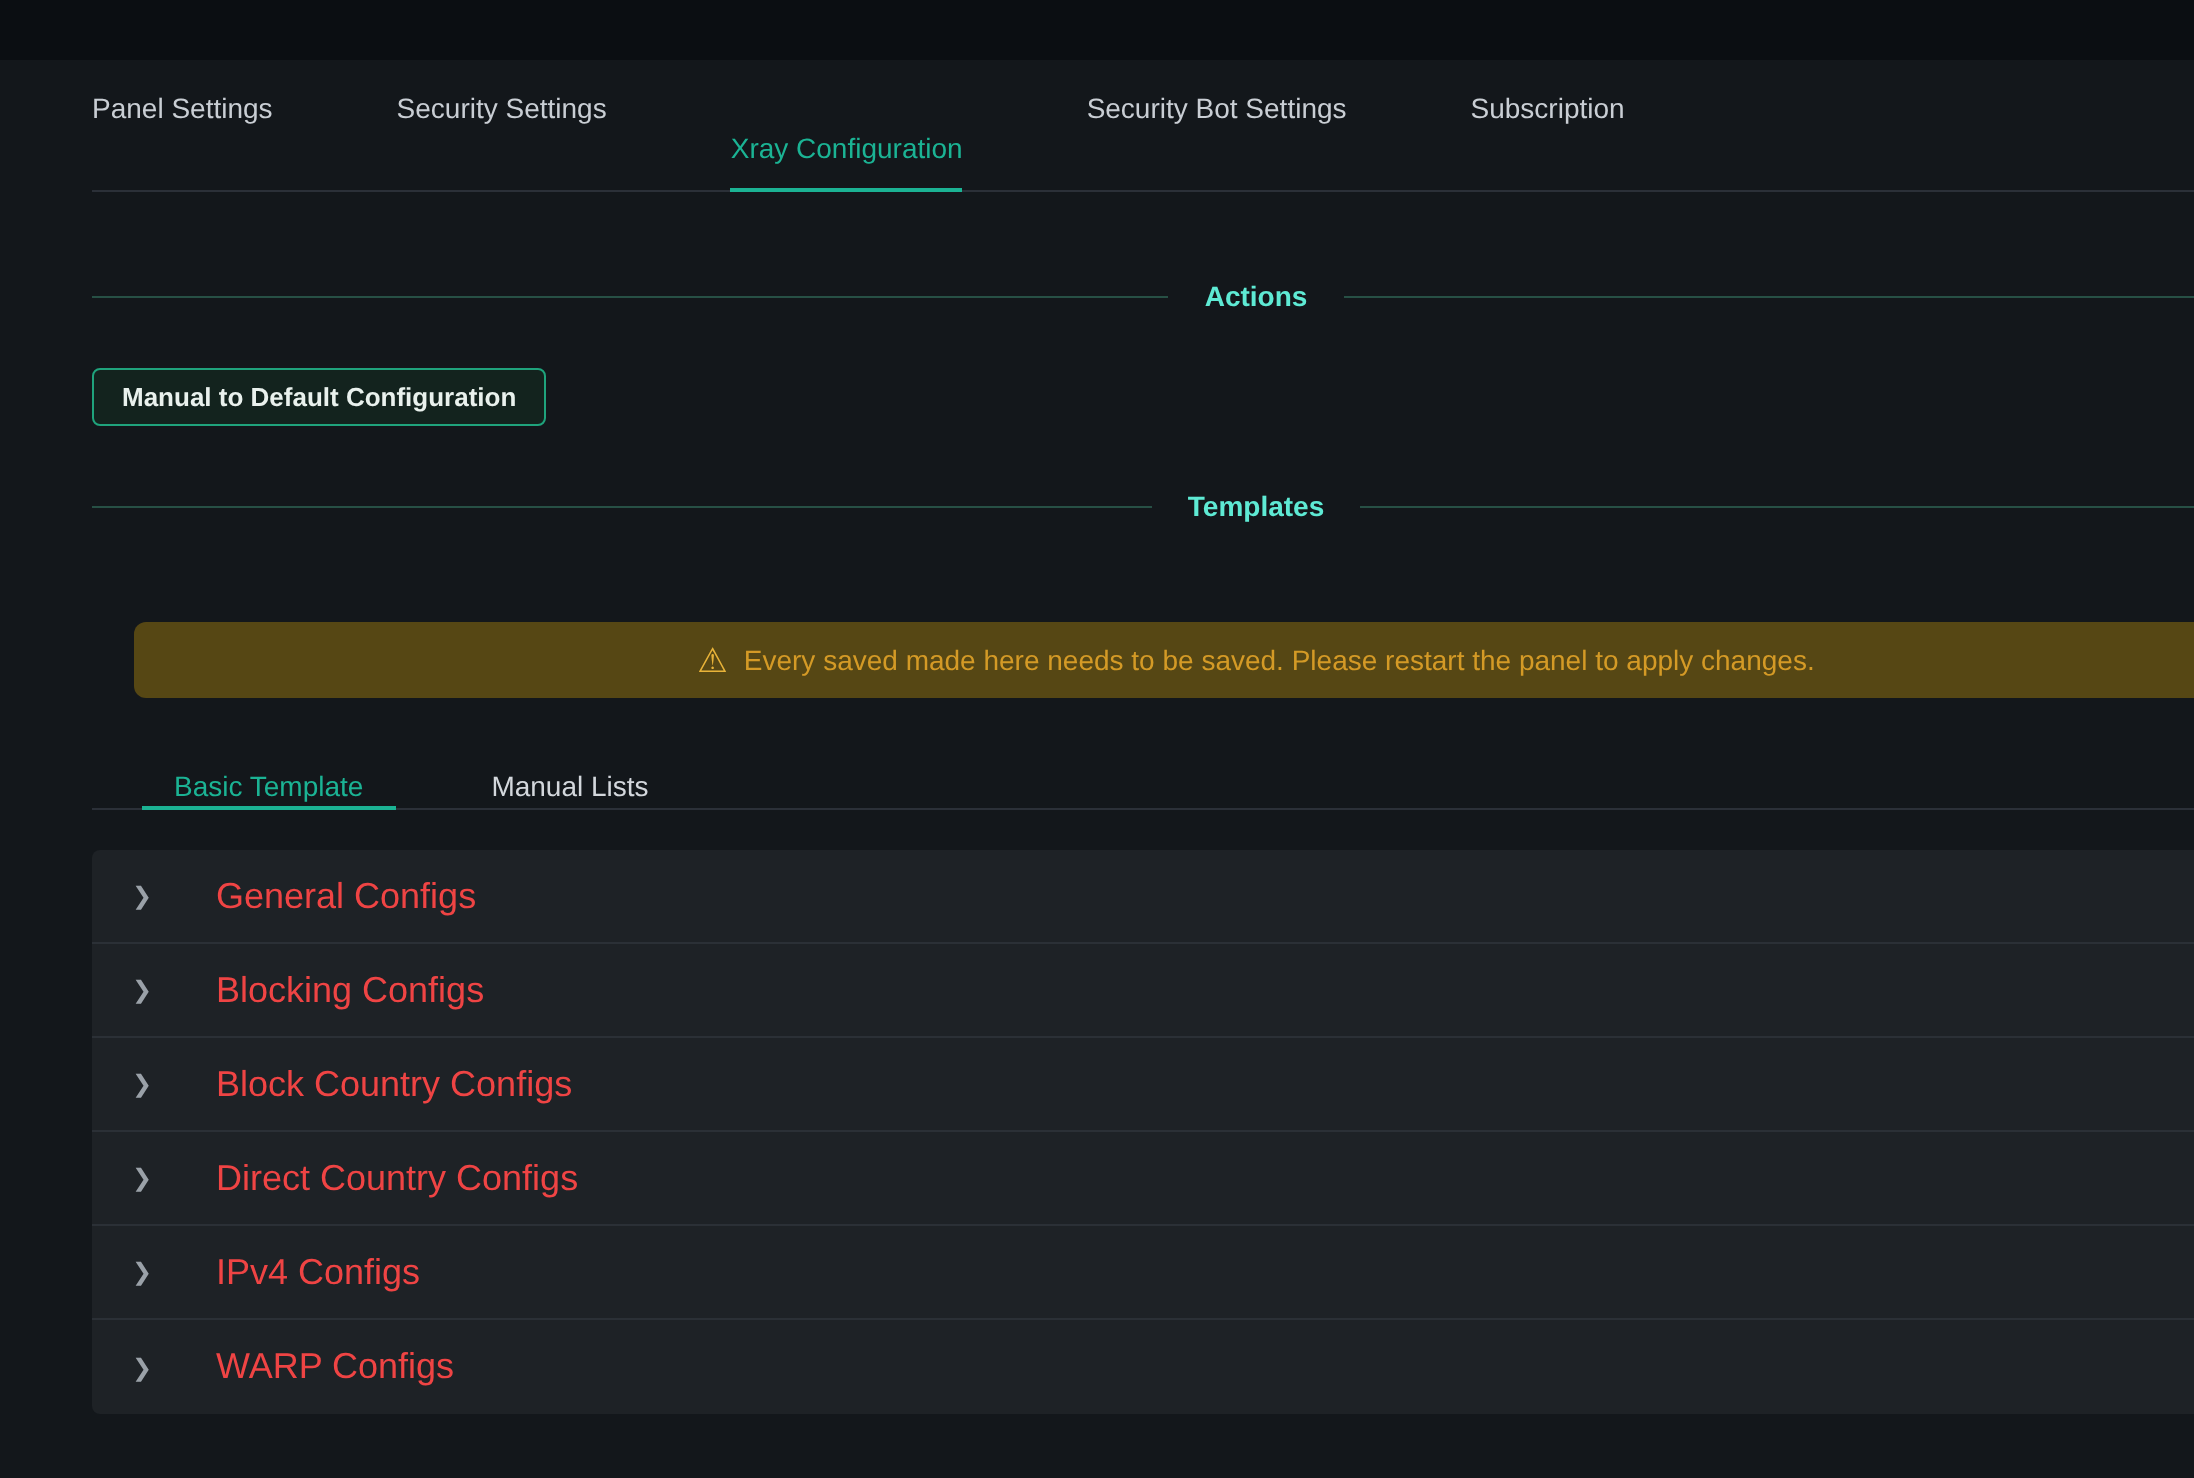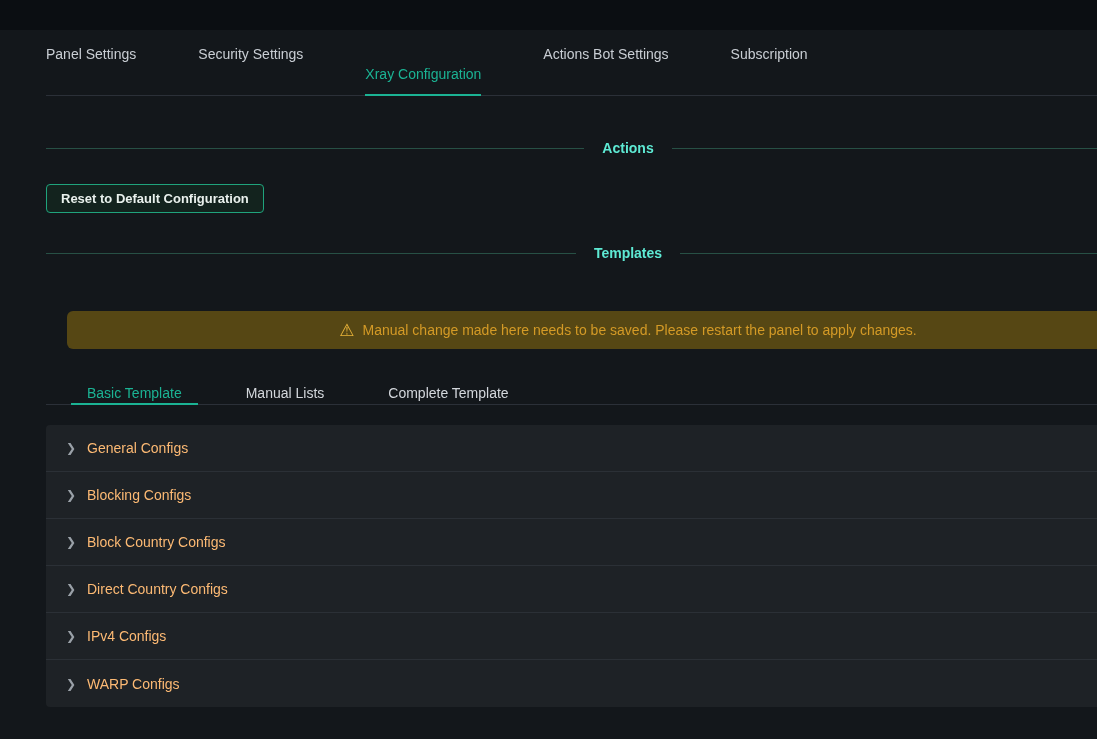--- a/index.html
+++ b/index.html
@@ -137,68 +137,68 @@
   }
   .acc-item:last-child { border-bottom:none; }
   .acc-item .chevron {
     color:#9aa1a8;
     font-size:12px;
     width:10px;
     margin-right:11px;
     line-height:1;
   }
   .acc-item .acc-label {
-    color:#fdba74;
-    font-size:14px;
+    color:#ef4444;
+    font-size:18px;
+    margin-left:21px;
   }
 </style>
 </head>
 <body>
 
 <div class="topbar"></div>
 
 <div class="content">
 
   
   <div class="tabs-row">
     <div class="main-tab">Panel Settings</div>
     <div class="main-tab">Security Settings</div>
     <div class="main-tab active">Xray Configuration</div>
-    <div class="main-tab">Actions Bot Settings</div>
+    <div class="main-tab">Security Bot Settings</div>
     <div class="main-tab">Subscription</div>
   </div>
 
   
   <div class="divider">
     <span class="line"></span>
     <span class="divider-text">Actions</span>
     <span class="line"></span>
   </div>
 
   
-  <button class="btn-reset">Reset to Default Configuration</button>
+  <button class="btn-reset">Manual to Default Configuration</button>
 
   
   <div class="divider templates">
     <span class="line"></span>
     <span class="divider-text">Templates</span>
     <span class="line"></span>
   </div>
 
   
   <div class="warning-banner">
     <span class="warn-icon">⚠</span>
-    <span class="warn-text">Manual change made here needs to be saved. Please restart the panel to apply changes.</span>
+    <span class="warn-text">Every saved made here needs to be saved. Please restart the panel to apply changes.</span>
   </div>
 
   
   <div class="subtabs-row">
     <div class="sub-tab active">Basic Template</div>
     <div class="sub-tab">Manual Lists</div>
-    <div class="sub-tab">Complete Template</div>
   </div>
 
   
   <div class="accordion">
     <div class="acc-item">
       <span class="chevron">❯</span>
       <span class="acc-label">General Configs</span>
     </div>
     <div class="acc-item">
       <span class="chevron">❯</span>

